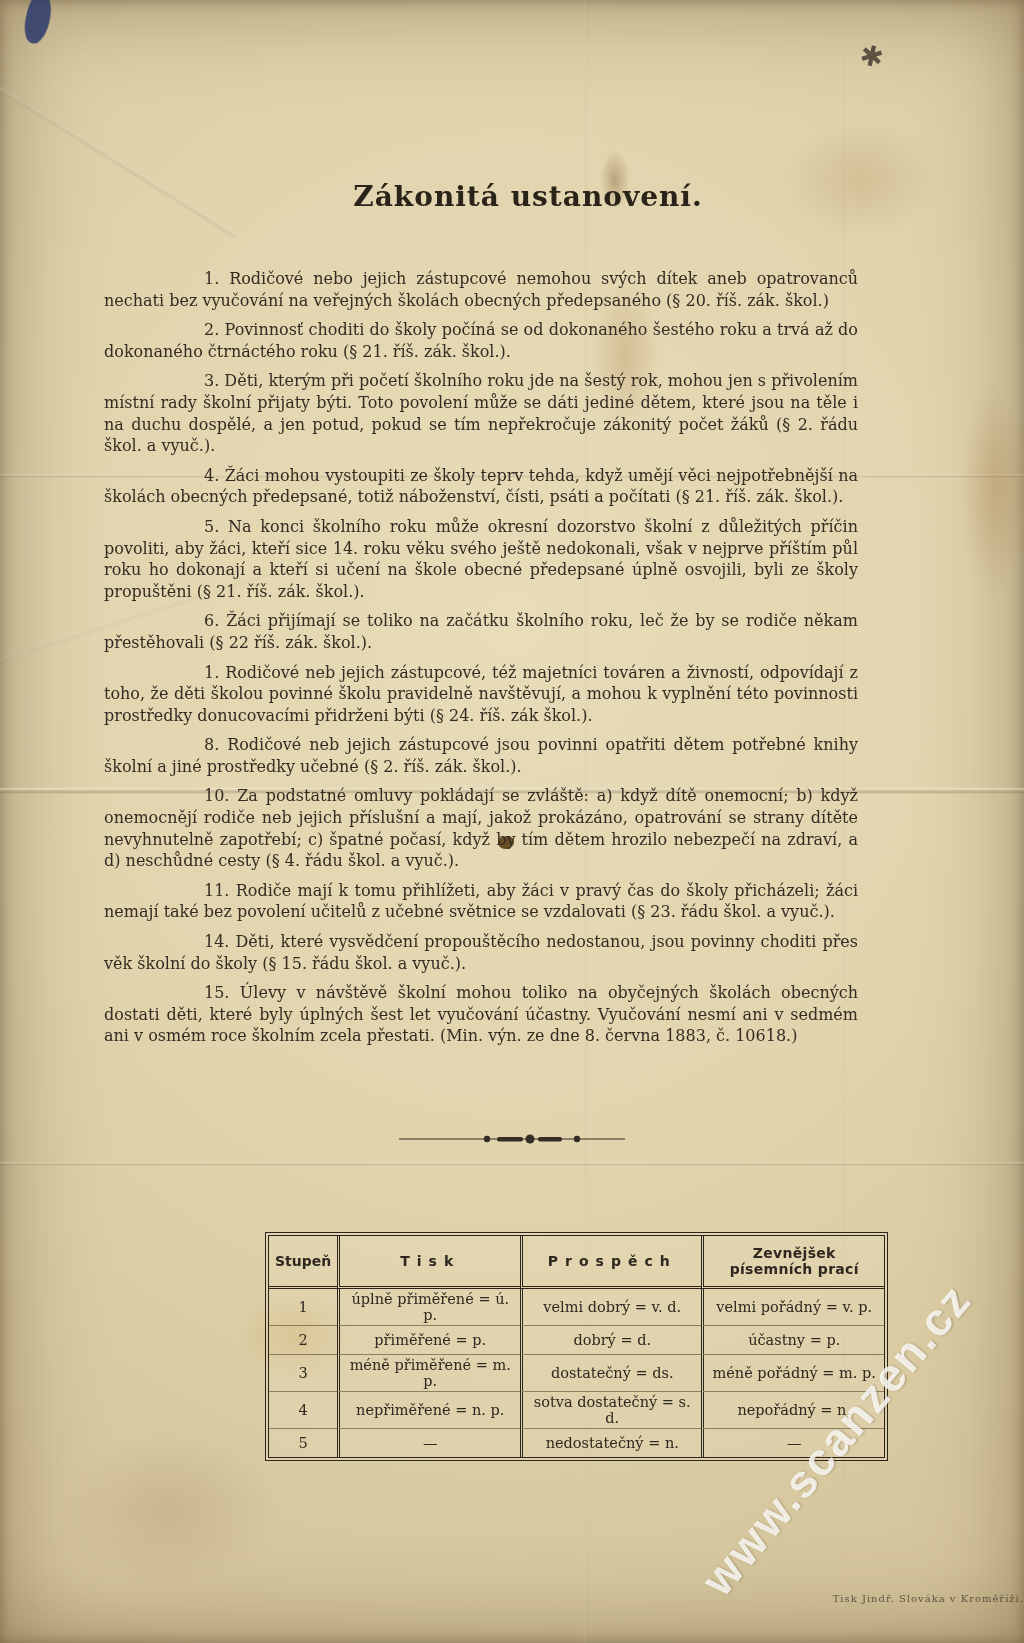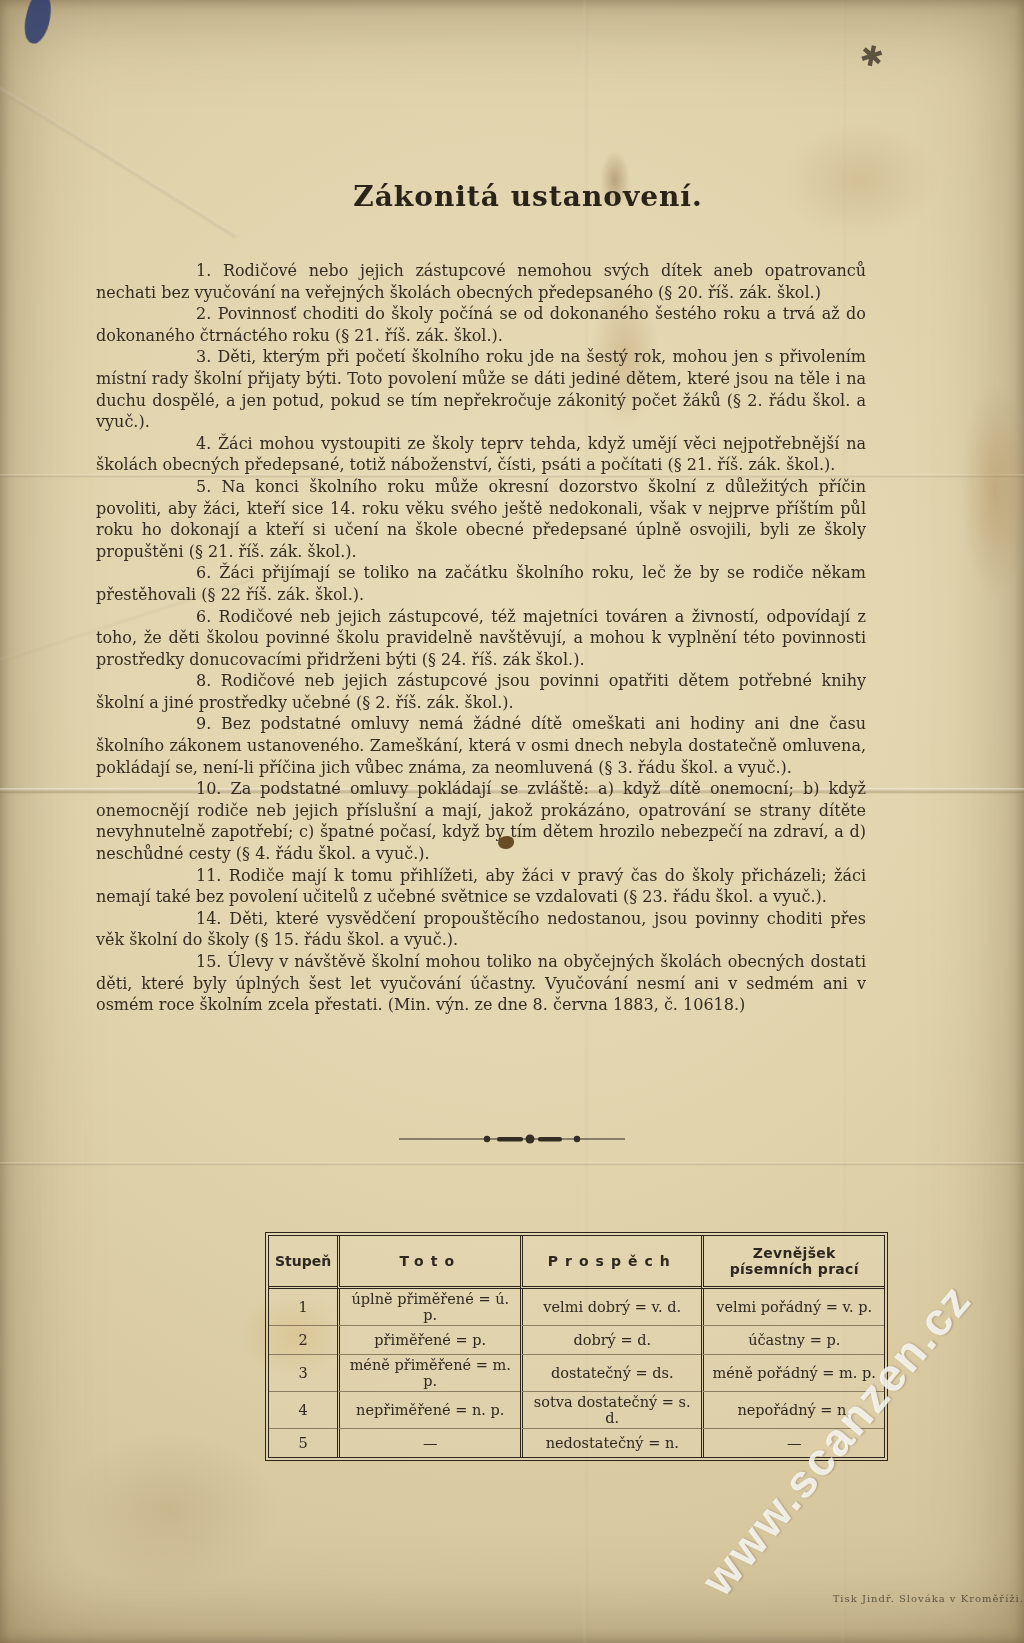--- a/index.html
+++ b/index.html
@@ -43,21 +43,21 @@
     transform:rotate(12deg);font-family:"DejaVu Sans", sans-serif;}
   
   .title{
     position:absolute;left:0;top:180px;width:1024px;margin:0;text-align:center;
     font-size:28px;font-weight:bold;letter-spacing:1px;color:#2a231a;padding-left:16px;
   }
   .body-text{
     position:absolute;left:96px;top:260px;width:770px;
     font-size:16px;line-height:21.6px;text-align:justify;color:#342c22;
   }
-  .body-text p{margin:0;text-indent:100px;}
+  .body-text p{margin:8px;text-indent:100px;}
   .divider{position:absolute;left:399px;top:1132px;width:226px;height:14px;}
   
   .grade-table{
     position:absolute;left:217px;top:1232px;border-collapse:separate;border-spacing:0;
     border:4px double #2b251c;background:rgba(235,224,192,.25);
     font-size:14.5px;color:#2e2820;margin-left:48px;
   }
   .grade-table th, .grade-table td{padding:2px 6px;text-align:center;vertical-align:middle;}
   .grade-table th{font-family:"DejaVu Sans", sans-serif;font-weight:bold;font-size:14px;
     height:46px;border-bottom:3px double #2b251c;}
@@ -107,43 +107,42 @@
 
   <h1 class="title">Zákonitá ustanovení.</h1>
 
   <div class="body-text">
     <p>1. Rodičové nebo jejich zástupcové nemohou svých dítek aneb opatrovanců nechati bez vyučování na veřejných školách obecných předepsaného (§ 20. říš. zák. škol.)</p>
     <p>2. Povinnosť choditi do školy počíná se od dokonaného šestého roku a trvá až do dokonaného čtrnáctého roku (§ 21. říš. zák. škol.).</p>
     <p>3. Děti, kterým při početí školního roku jde na šestý rok, mohou jen s přivolením místní rady školní přijaty býti. Toto povolení může se dáti jediné dětem, které jsou na těle i na duchu dospělé, a jen potud, pokud se tím nepřekročuje zákonitý počet žáků (§ 2. řádu škol. a vyuč.).</p>
     <p>4. Žáci mohou vystoupiti ze školy teprv tehda, když umějí věci nejpotřebnější na školách obecných předepsané, totiž náboženství, čísti, psáti a počítati (§ 21. říš. zák. škol.).</p>
     <p>5. Na konci školního roku může okresní dozorstvo školní z důležitých příčin povoliti, aby žáci, kteří sice 14. roku věku svého ještě nedokonali, však v nejprve příštím půl roku ho dokonají a kteří si učení na škole obecné předepsané úplně osvojili, byli ze školy propuštěni (§ 21. říš. zák. škol.).</p>
     <p>6. Žáci přijímají se toliko na začátku školního roku, leč že by se rodiče někam přestěhovali (§ 22 říš. zák. škol.).</p>
-    <p>6. Rodičové neb jejich zástupcové, též majetníci továren a živností, odpovídají z toho, že děti školou povinné školu pravidelně navštěvují, a mohou k vyplnění této povinnosti prostředky donucovacími přidrženi býti (§ 24. říš. zák škol.).</p>
+    <p>1. Rodičové neb jejich zástupcové, též majetníci továren a živností, odpovídají z toho, že děti školou povinné školu pravidelně navštěvují, a mohou k vyplnění této povinnosti prostředky donucovacími přidrženi býti (§ 24. říš. zák škol.).</p>
     <p>8. Rodičové neb jejich zástupcové jsou povinni opatřiti dětem potřebné knihy školní a jiné prostředky učebné (§ 2. říš. zák. škol.).</p>
-    <p>9. Bez podstatné omluvy nemá žádné dítě omeškati ani hodiny ani dne času školního zákonem ustanoveného. Zameškání, která v osmi dnech nebyla dostatečně omluvena, pokládají se, není-li příčina jich vůbec známa, za neomluvená (§ 3. řádu škol. a vyuč.).</p>
     <p>10. Za podstatné omluvy pokládají se zvláště: a) když dítě onemocní; b) když onemocnějí rodiče neb jejich příslušní a mají, jakož prokázáno, opatrování se strany dítěte nevyhnutelně zapotřebí; c) špatné počasí, když by tím dětem hrozilo nebezpečí na zdraví, a d) neschůdné cesty (§ 4. řádu škol. a vyuč.).</p>
     <p>11. Rodiče mají k tomu přihlížeti, aby žáci v pravý čas do školy přicházeli; žáci nemají také bez povolení učitelů z učebné světnice se vzdalovati (§ 23. řádu škol. a vyuč.).</p>
     <p>14. Děti, které vysvědčení propouštěcího nedostanou, jsou povinny choditi přes věk školní do školy (§ 15. řádu škol. a vyuč.).</p>
     <p>15. Úlevy v návštěvě školní mohou toliko na obyčejných školách obecných dostati děti, které byly úplných šest let vyučování účastny. Vyučování nesmí ani v sedmém ani v osmém roce školním zcela přestati. (Min. výn. ze dne 8. června 1883, č. 10618.)</p>
   </div>
 
   <svg class="divider" viewBox="0 0 226 14">
     <line x1="0" y1="7" x2="226" y2="7" stroke="#342d23" stroke-width="1.2"></line>
     <circle cx="88" cy="7" r="3.2" fill="#342d23"></circle>
     <rect x="98" y="5" width="26" height="4.5" rx="2" fill="#342d23"></rect>
     <circle cx="131" cy="7" r="4.5" fill="#342d23"></circle>
     <rect x="139" y="5" width="24" height="4.5" rx="2" fill="#342d23"></rect>
     <circle cx="178" cy="7" r="3.2" fill="#342d23"></circle>
   </svg>
 
   <table class="grade-table">
     <thead>
       <tr>
         <th class="col-stupen">Stupeň</th>
-        <th class="col-mravy sep th-spaced">Toto</th>
+        <th class="col-mravy sep th-spaced">Tisk</th>
         <th class="col-prospech sep th-spaced">Prospěch</th>
         <th class="col-zevnejsek sep th-small">Zevnějšek písemních prací</th>
       </tr>
     </thead>
     <tbody>
       <tr class="data">
         <td>1</td>
         <td class="sep">úplně přiměřené = ú. p.</td>
         <td class="sep">velmi dobrý = v. d.</td>
         <td class="sep">velmi pořádný = v. p.</td>

